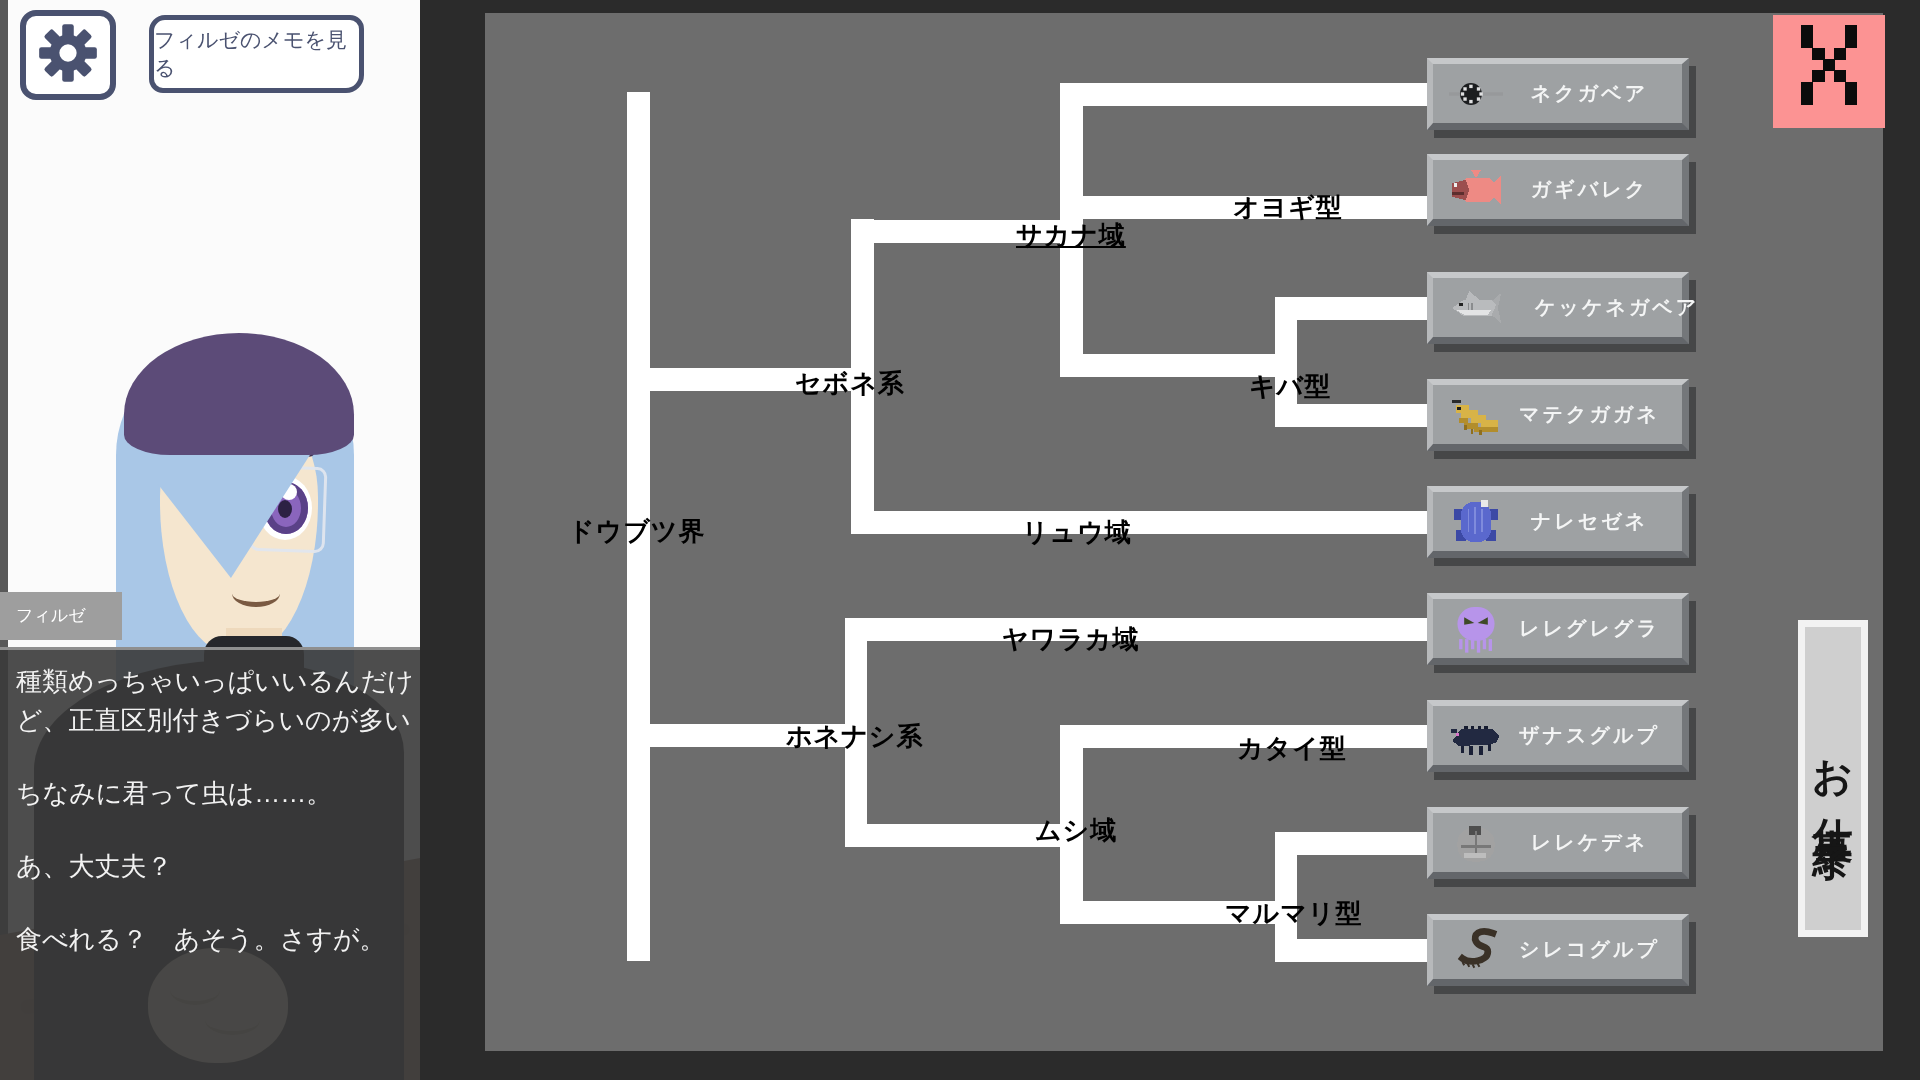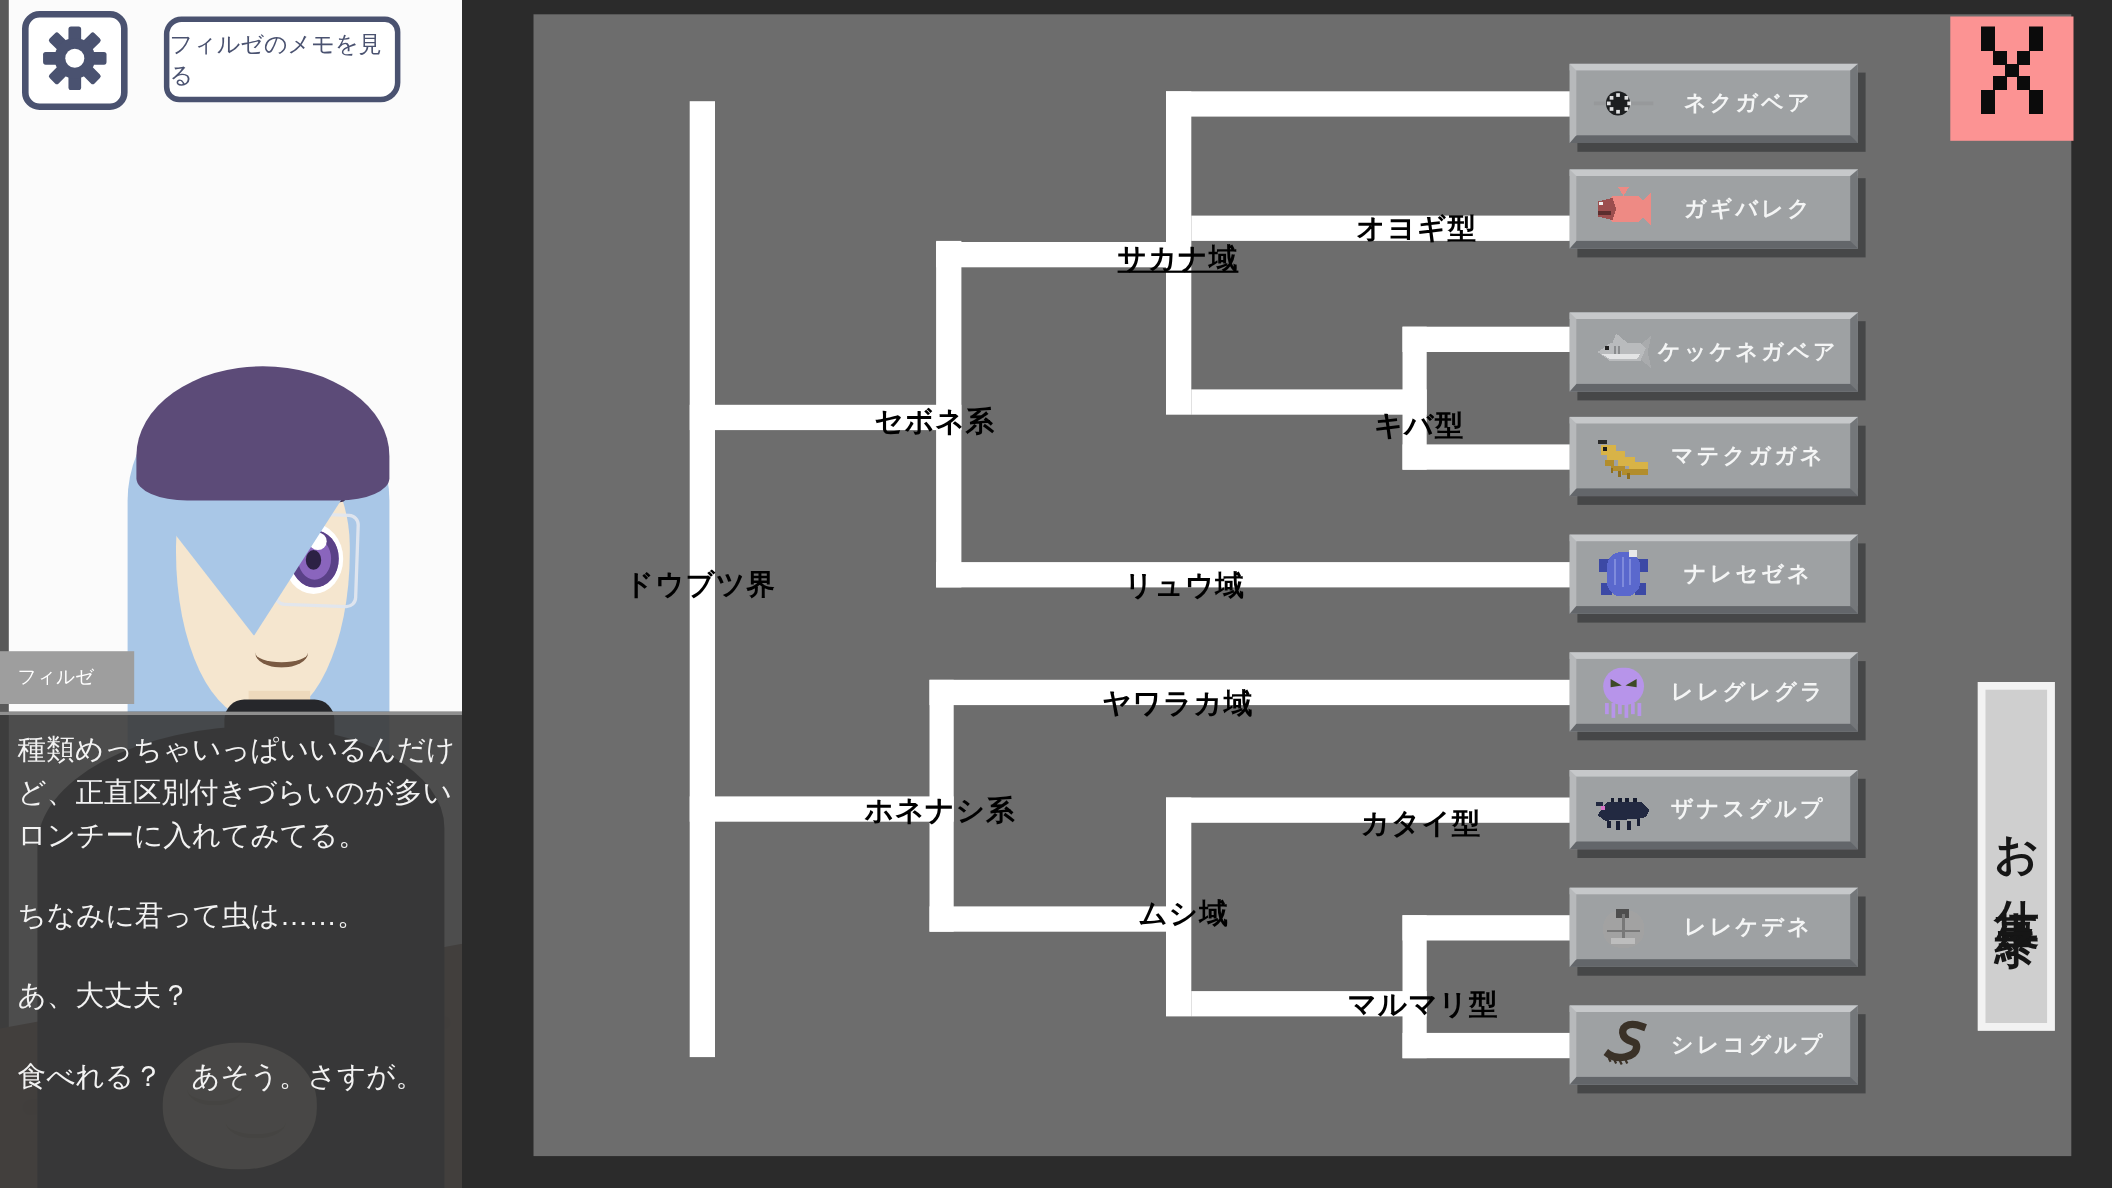--- a/index.html
+++ b/index.html
@@ -105,21 +105,20 @@
       <div id="hands" class="abs"></div>
       <div class="abs knuckle" style="left:170px;top:975px;width:50px;height:26px;"></div>
       <div class="abs knuckle" style="left:205px;top:1005px;width:55px;height:26px;"></div>
     </div>
 
     <div id="name-tag" class="abs">フィルゼ</div>
     <div id="dialogue" class="abs">
       <div class="para">
         <div>種類めっちゃいっぱいいるんだけ</div>
         <div>ど、正直区別付きづらいのが多い</div>
-        <div>ロンチーに入れてみてる。</div>
       </div>
       <div class="para">
         <div>ちなみに君って虫は……。</div>
       </div>
       <div class="para">
         <div>あ、大丈夫？</div>
       </div>
       <div class="para">
         <div>食べれる？　あそう。さすが。</div>
       </div>
@@ -212,21 +211,21 @@
         <polygon points="22,16 31,7 31,25" fill="#ee8a84"></polygon>
         <polygon points="13,4 19,4 16,9" fill="#ee8a84"></polygon>
         <polygon points="2,12 10,10 12,16 10,22 2,20" fill="#9c4e4e"></polygon>
         <rect x="3" y="12" width="2" height="2" fill="#eeeeee"></rect>
         <rect x="2" y="17" width="7" height="2" fill="#5c2e2e"></rect>
       </svg>
     </span>
     <span class="sp-label">ガギバレク</span>
   </div>
 
-  <div class="sp-btn" style="top:284px;">
+  <div class="sp-btn" style="top:272px;gap:28px;">
     <span class="sp-icon">
       <svg width="62" height="54" viewBox="0 0 32 32" shape-rendering="crispEdges">
         <polygon points="24,13 31,7 29,16 31,25 24,19" fill="#a9abad"></polygon>
         <polygon points="2,16 9,11 25,11 28,14 25,21 9,21" fill="#b9bbbd"></polygon>
         <polygon points="4,17 25,17 23,20 9,20" fill="#e3e4e5"></polygon>
         <polygon points="12,6 18,11 10,11" fill="#b9bbbd"></polygon>
         <rect x="6" y="13" width="2" height="2" fill="#222222"></rect>
         <rect x="11" y="13" width="1" height="4" fill="#8a8c8e"></rect>
         <rect x="13" y="13" width="1" height="4" fill="#8a8c8e"></rect>
       </svg>

